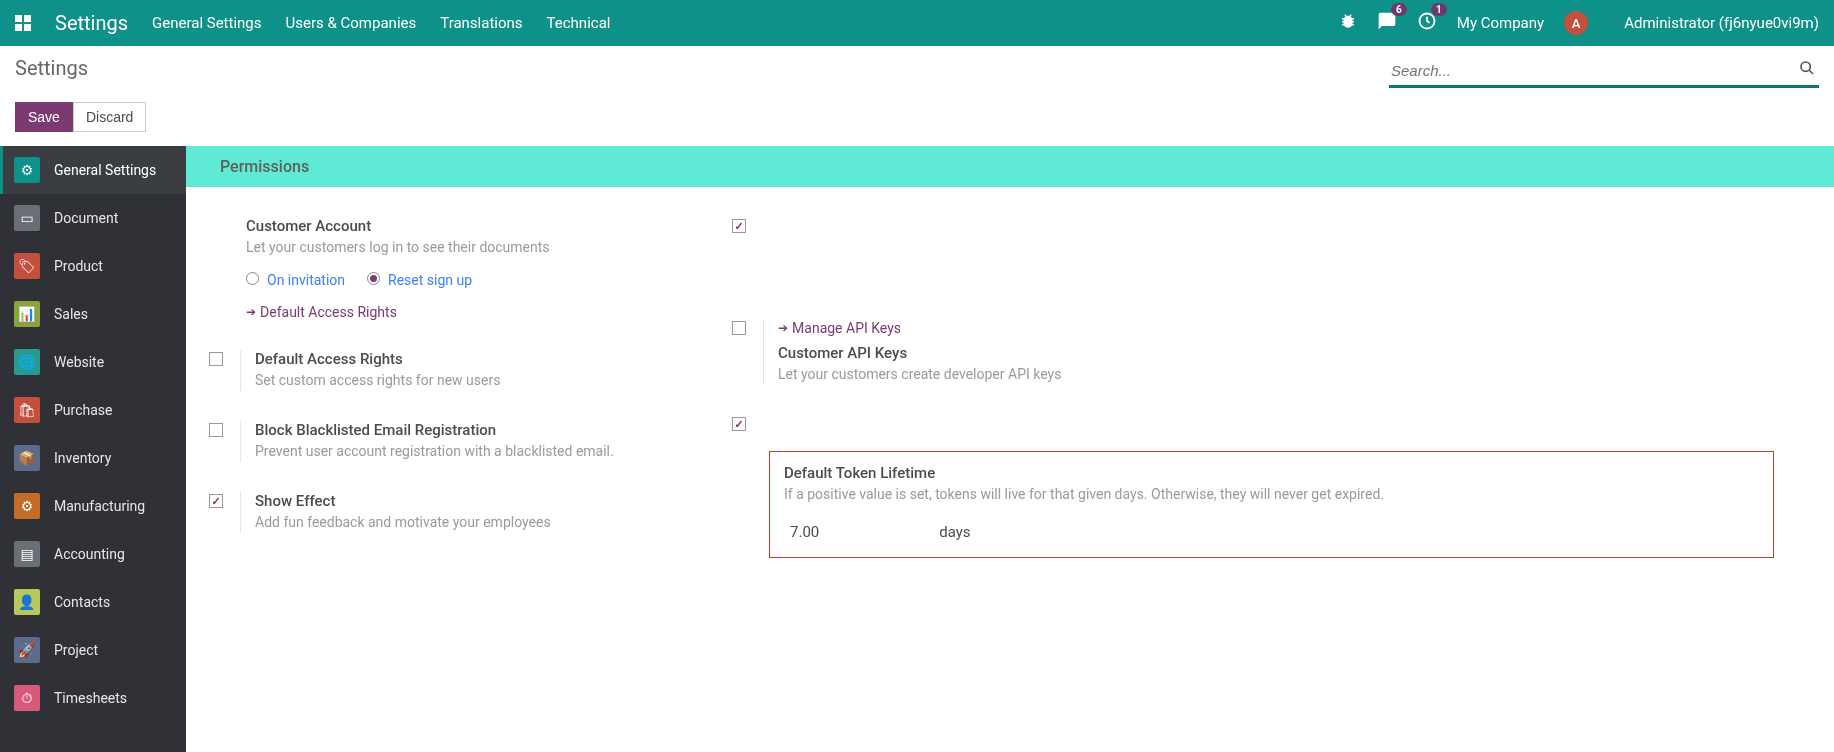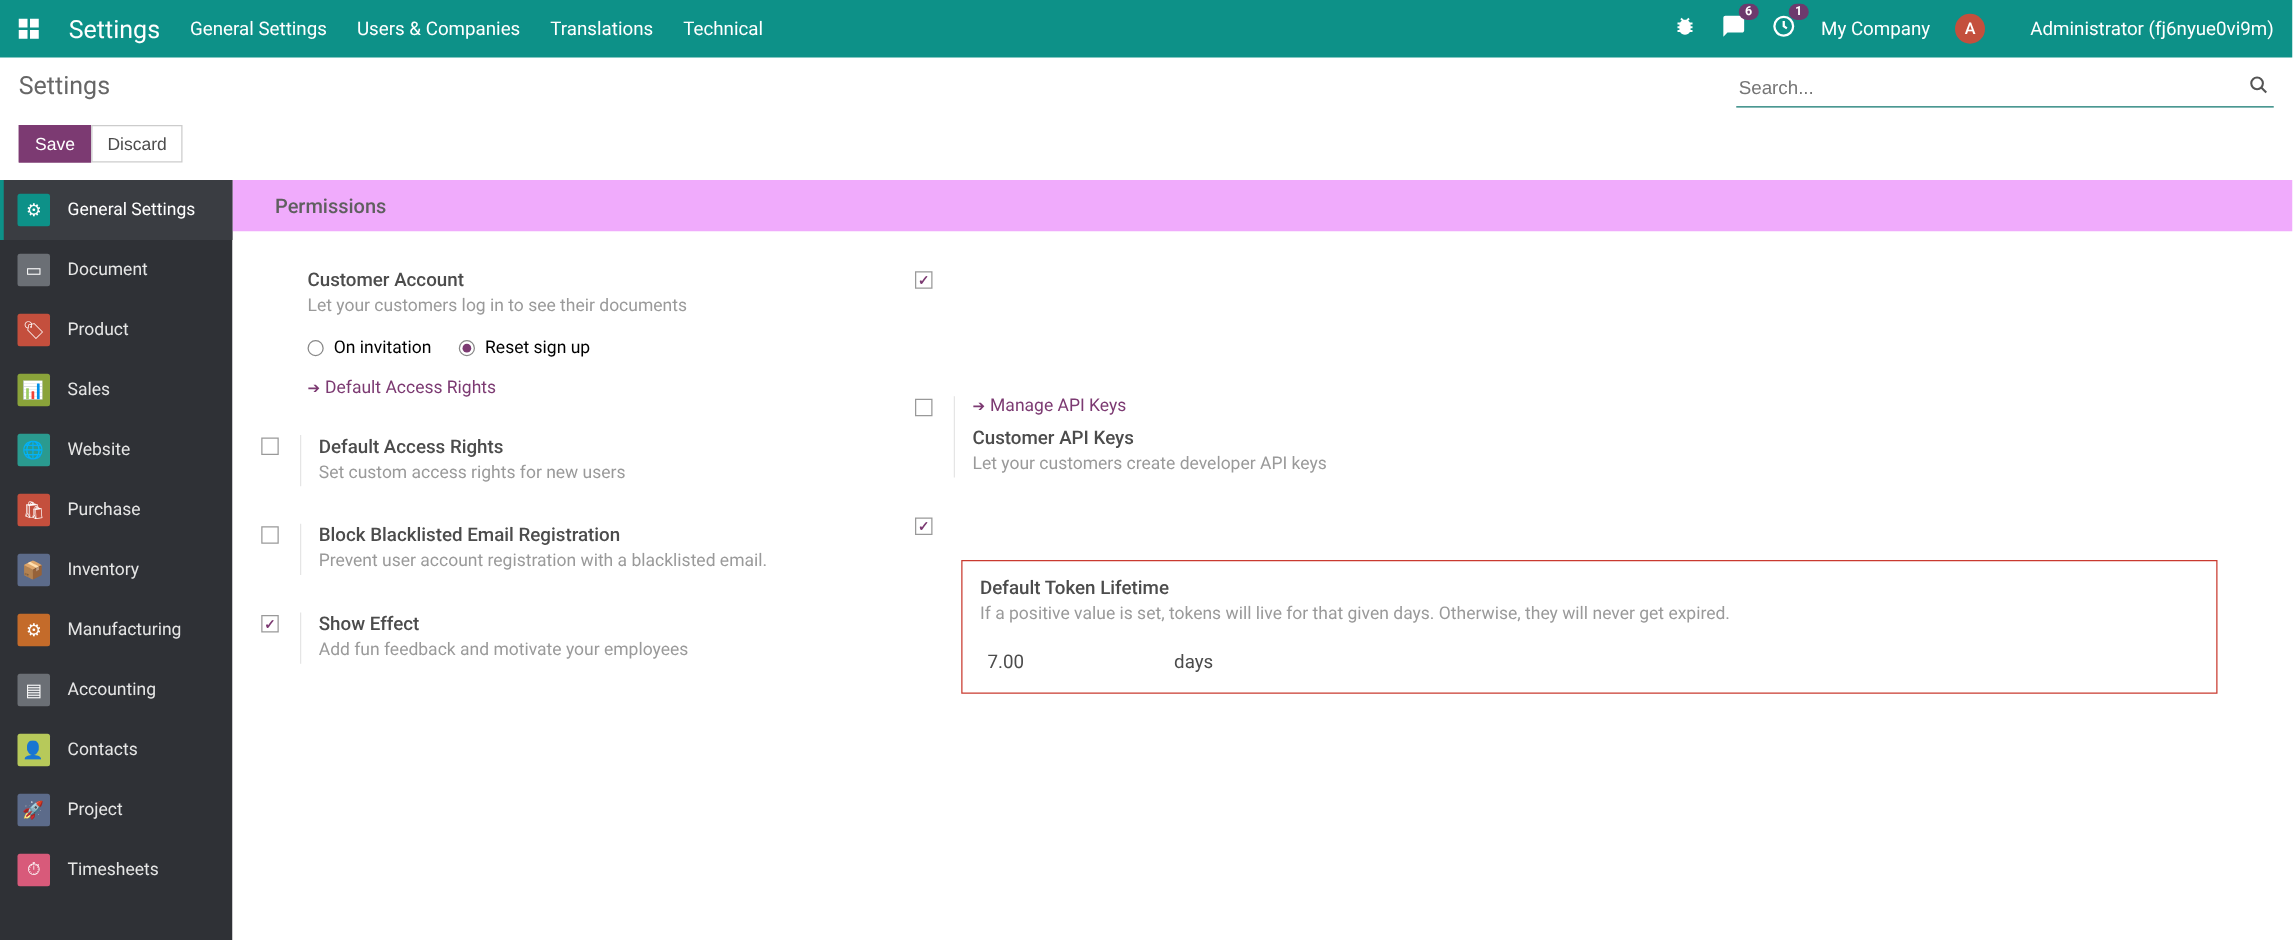--- a/index.html
+++ b/index.html
@@ -18,53 +18,53 @@
     .company-label { font-size: 15px; }
     .avatar { width: 24px; height: 24px; border-radius: 50%; background: #c44f3d; color: #fff; display: inline-flex; align-items: center; justify-content: center; font-size: 13px; font-weight: 500; }
     .user-label { font-size: 15px; margin-left: 26px; }
     .user-block { display: flex; align-items: center; gap: 10px; cursor: pointer; }
 
     
     .control-panel { padding: 10px 15px 0 15px; }
     .cp-top { display: flex; align-items: flex-start; justify-content: space-between; }
     .page-title { font-size: 20px; color: #666; font-weight: 400; }
     .search-wrap { position: relative; width: 430px; }
-    .search-input { width: 100%; border: none; border-bottom: 1px solid #0f766e; padding: 6px 28px 6px 2px; font-size: 15px; outline: none; }
+    .search-input { width: 100%; border: none; border-bottom: 3px solid #0f766e; padding: 6px 28px 6px 2px; font-size: 15px; outline: none; font-style: italic; }
     .search-icon { position: absolute; right: 4px; top: 4px; color: #666; font-size: 16px; }
     .cp-buttons { margin-top: 14px; margin-bottom: 14px; display: flex; gap: 0; }
     .btn { padding: 6px 12px; font-size: 14px; border: 1px solid #ccc; background: #fff; cursor: pointer; }
     .btn-primary { background: #7c3a72; color: #fff; border-color: #7c3a72; }
     .btn-secondary { color: #4c4c4c; }
 
     
     .main-layout { display: flex; }
     .sidebar { width: 186px; background: #2f3136; color: #ddd; min-height: 610px; }
     .sidebar-item { display: flex; align-items: center; gap: 14px; padding: 11px 14px; cursor: pointer; font-size: 14px; color: #e6e6e6; }
     .sidebar-item.active { background: #3a3d42; color: #fff; position: relative; }
     .sidebar-item.active::before { content: ""; position: absolute; left: 0; top: 0; bottom: 0; width: 3px; background: #0d9188; }
     .sidebar-icon { width: 26px; height: 26px; display: inline-flex; align-items: center; justify-content: center; border-radius: 2px; font-size: 14px; color: #fff; flex-shrink: 0; }
     
     
     .content { flex: 1; background: #fff; }
-    .section-header { background: #f0abfc; padding: 11px 34px; font-size: 16px; color: #5f5f5f; font-weight: 500; }
+    .section-header { background: #5eead4; padding: 11px 34px; font-size: 16px; color: #5f5f5f; font-weight: 500; }
     .settings-grid { display: flex; padding: 18px 0 30px 0; gap: 23px; }
     .col { flex: 1; }
     .col-left { max-width: 500px; }
     .setting-row { display: flex; padding: 12px 0 18px 0; }
     .check-col { width: 60px; display: flex; justify-content: center; padding-top: 2px; }
     .checkbox { width: 14px; height: 14px; border: 1px solid #999; background: #fff; display: inline-flex; align-items: center; justify-content: center; cursor: pointer; }
     .checkbox.checked::after { content: "✓"; color: #7c3a72; font-size: 11px; line-height: 1; font-weight: bold; }
     .setting-body { flex: 1; padding-right: 20px; border-left: 1px solid #e5e5e5; padding-left: 14px; margin-left: -6px; }
     .setting-body.noborder { border-left: none; margin-left: 0; padding-left: 0; }
     .setting-title { font-size: 15px; color: #4c4c4c; font-weight: 500; display: flex; align-items: center; gap: 6px; }
     .setting-desc { color: #9a9a9a; font-size: 14px; margin-top: 2px; line-height: 1.5; }
     .radio-row { display: flex; gap: 22px; margin-top: 14px; align-items: center; }
     .radio { width: 13px; height: 13px; border: 1px solid #888; border-radius: 50%; display: inline-flex; align-items: center; justify-content: center; cursor: pointer; }
     .radio.selected::after { content: ""; width: 7px; height: 7px; border-radius: 50%; background: #7c3a72; }
-    .radio-label { display: flex; align-items: center; gap: 8px; font-size: 14px; color: #000000; }
+    .radio-label { display: flex; gap: 8px; font-size: 14px; color: #3b82f6; }
     .link-action { color: #7c3a72; font-size: 14px; margin-top: 16px; display: inline-flex; align-items: center; gap: 4px; cursor: pointer; }
     .link-action.inline-top { margin-top: 0; margin-bottom: 8px; }
     .arrow-icon { font-size: 12px; }
     .help-icon { width: 15px; height: 15px; border-radius: 50%; background: #7c3a72; color: #fff; display: inline-flex; align-items: center; justify-content: center; font-size: 10px; font-weight: bold; }
     .token-box { border: 1.5px solid #c93a2f; padding: 12px 14px 16px 14px; margin-top: 2px; margin-right: 40px; }
     .token-value-row { display: flex; align-items: center; gap: 120px; margin-top: 18px; font-size: 15px; padding-left: 6px; }
   </style>
 </head>
 <body>
 

